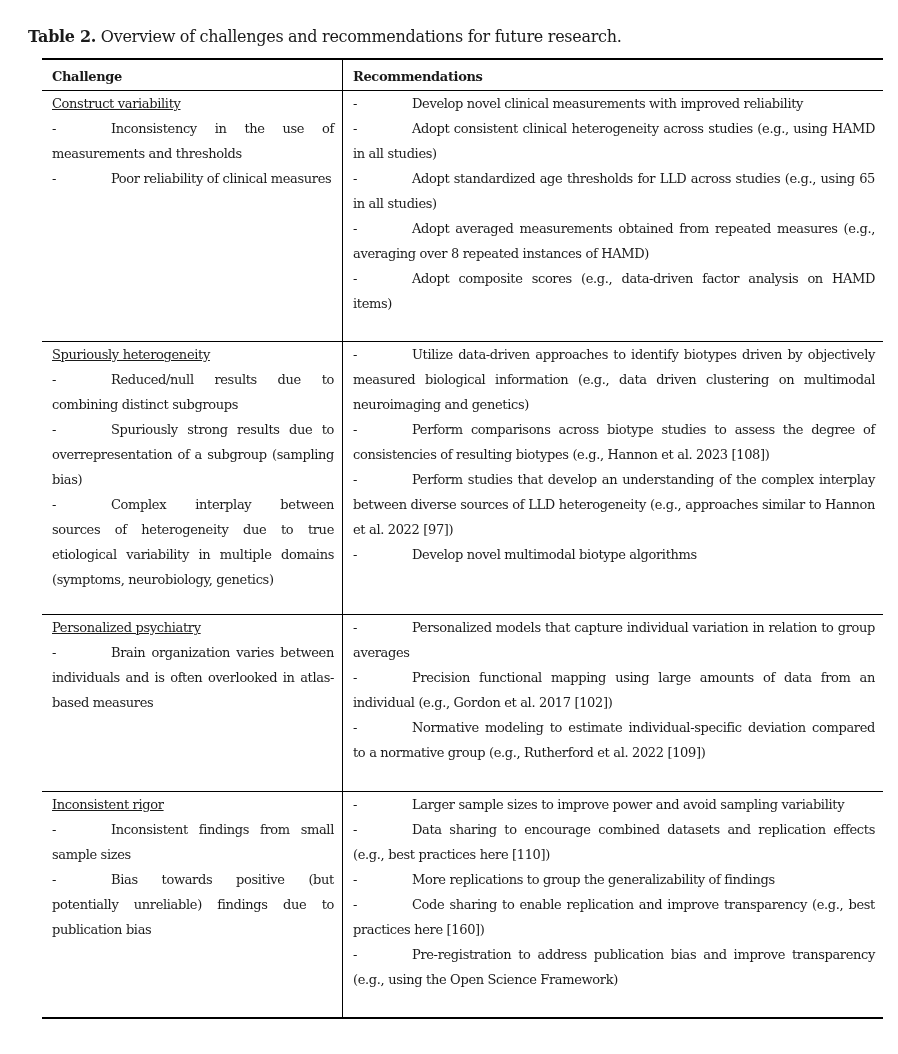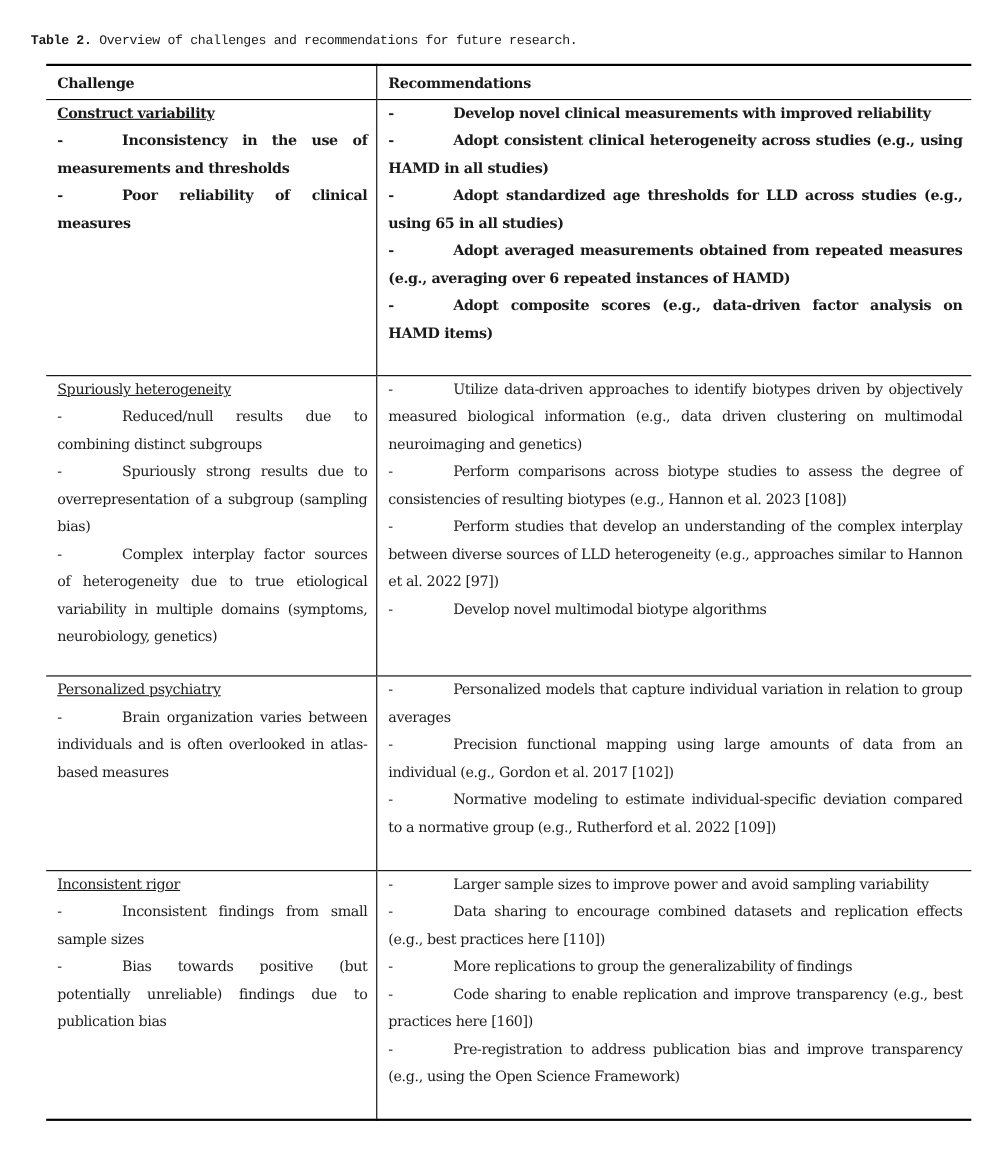--- a/index.html
+++ b/index.html
@@ -1,29 +1,29 @@
 <!DOCTYPE html>
 <html><head>
 <meta charset="utf-8">
 <style>
   html, body { margin: 0; padding: 0; background: #ffffff; }
   body { width: 898px; height: 1054px; position: relative; font-family: "DejaVu Serif", "Liberation Serif", serif; color: #1a1a1a; }
-  .caption { position: absolute; left: 28px; top: 26px; font-size: 12px; line-height: 22px; letter-spacing: -0.3px; font-family: Liberation Mono, monospace; }
+  .caption { position: absolute; left: 28px; top: 26px; font-size: 16px; line-height: 22px; letter-spacing: -0.3px; }
   .caption b { font-weight: bold; }
   table.t { position: absolute; left: 42px; top: 58px; width: 841px; border-collapse: collapse; font-size: 13px; line-height: 25px; letter-spacing: -0.35px; }
   table.t { border-top: 2px solid #000; border-bottom: 2px solid #000; }
   table.t th { text-align: left; font-weight: bold; padding: 4px 8px 0 10px; height: 26px; vertical-align: top; }
   table.t thead tr { border-bottom: 1.5px solid #000; }
   table.t tbody tr { border-bottom: 1.5px solid #000; }
   table.t td { vertical-align: top; padding: 0 8px 0 10px; }
   table.t td.l, table.t th.l { width: 282px; border-right: 1.5px solid #000; }
   .head { text-decoration: underline; }
   .item { text-align: justify; text-align-last: left; }
   .dash { display: inline-block; width: 59px; }
-  .row1 td { height: 250px; font-weight: bold; }
+  .row1 td { height: 250px; }
   .row2 td { height: 272px; }
   .row3 td { height: 176px; margin-top: 14px; }
   .row4 td { height: 225px; }
 </style>
 </head>
 <body>
 
 <div class="caption"><b>Table 2.</b><span> Overview of challenges and recommendations for future research.</span></div>
 
 <table class="t">
@@ -37,30 +37,30 @@
     <tr class="row1">
       <td class="l">
         <div class="head">Construct variability</div>
         <div class="item"><span class="dash">-</span><span>Inconsistency in the use of measurements and thresholds</span></div>
         <div class="item"><span class="dash">-</span><span>Poor reliability of clinical measures</span></div>
       </td>
       <td>
         <div class="item"><span class="dash">-</span><span>Develop novel clinical measurements with improved reliability</span></div>
         <div class="item"><span class="dash">-</span><span>Adopt consistent clinical heterogeneity across studies (e.g., using HAMD in all studies)</span></div>
         <div class="item"><span class="dash">-</span><span>Adopt standardized age thresholds for LLD across studies (e.g., using 65 in all studies)</span></div>
-        <div class="item"><span class="dash">-</span><span>Adopt averaged measurements obtained from repeated measures (e.g., averaging over 6 repeated instances of HAMD)</span></div>
+        <div class="item"><span class="dash">-</span><span>Adopt averaged measurements obtained from repeated measures (e.g., averaging over 8 repeated instances of HAMD)</span></div>
         <div class="item"><span class="dash">-</span><span>Adopt composite scores (e.g., data-driven factor analysis on HAMD items)</span></div>
       </td>
     </tr>
     <tr class="row2">
       <td class="l">
         <div class="head">Spuriously heterogeneity</div>
         <div class="item"><span class="dash">-</span><span>Reduced/null results due to combining distinct subgroups</span></div>
         <div class="item"><span class="dash">-</span><span>Spuriously strong results due to overrepresentation of a subgroup (sampling bias)</span></div>
-        <div class="item"><span class="dash">-</span><span>Complex interplay factor sources of heterogeneity due to true etiological variability in multiple domains (symptoms, neurobiology, genetics)</span></div>
+        <div class="item"><span class="dash">-</span><span>Complex interplay between sources of heterogeneity due to true etiological variability in multiple domains (symptoms, neurobiology, genetics)</span></div>
       </td>
       <td>
         <div class="item"><span class="dash">-</span><span>Utilize data-driven approaches to identify biotypes driven by objectively measured biological information (e.g., data driven clustering on multimodal neuroimaging and genetics)</span></div>
         <div class="item"><span class="dash">-</span><span>Perform comparisons across biotype studies to assess the degree of consistencies of resulting biotypes (e.g., Hannon et al. 2023 [108])</span></div>
         <div class="item"><span class="dash">-</span><span>Perform studies that develop an understanding of the complex interplay between diverse sources of LLD heterogeneity (e.g., approaches similar to Hannon et al. 2022 [97])</span></div>
         <div class="item"><span class="dash">-</span><span>Develop novel multimodal biotype algorithms</span></div>
       </td>
     </tr>
     <tr class="row3">
       <td class="l">

